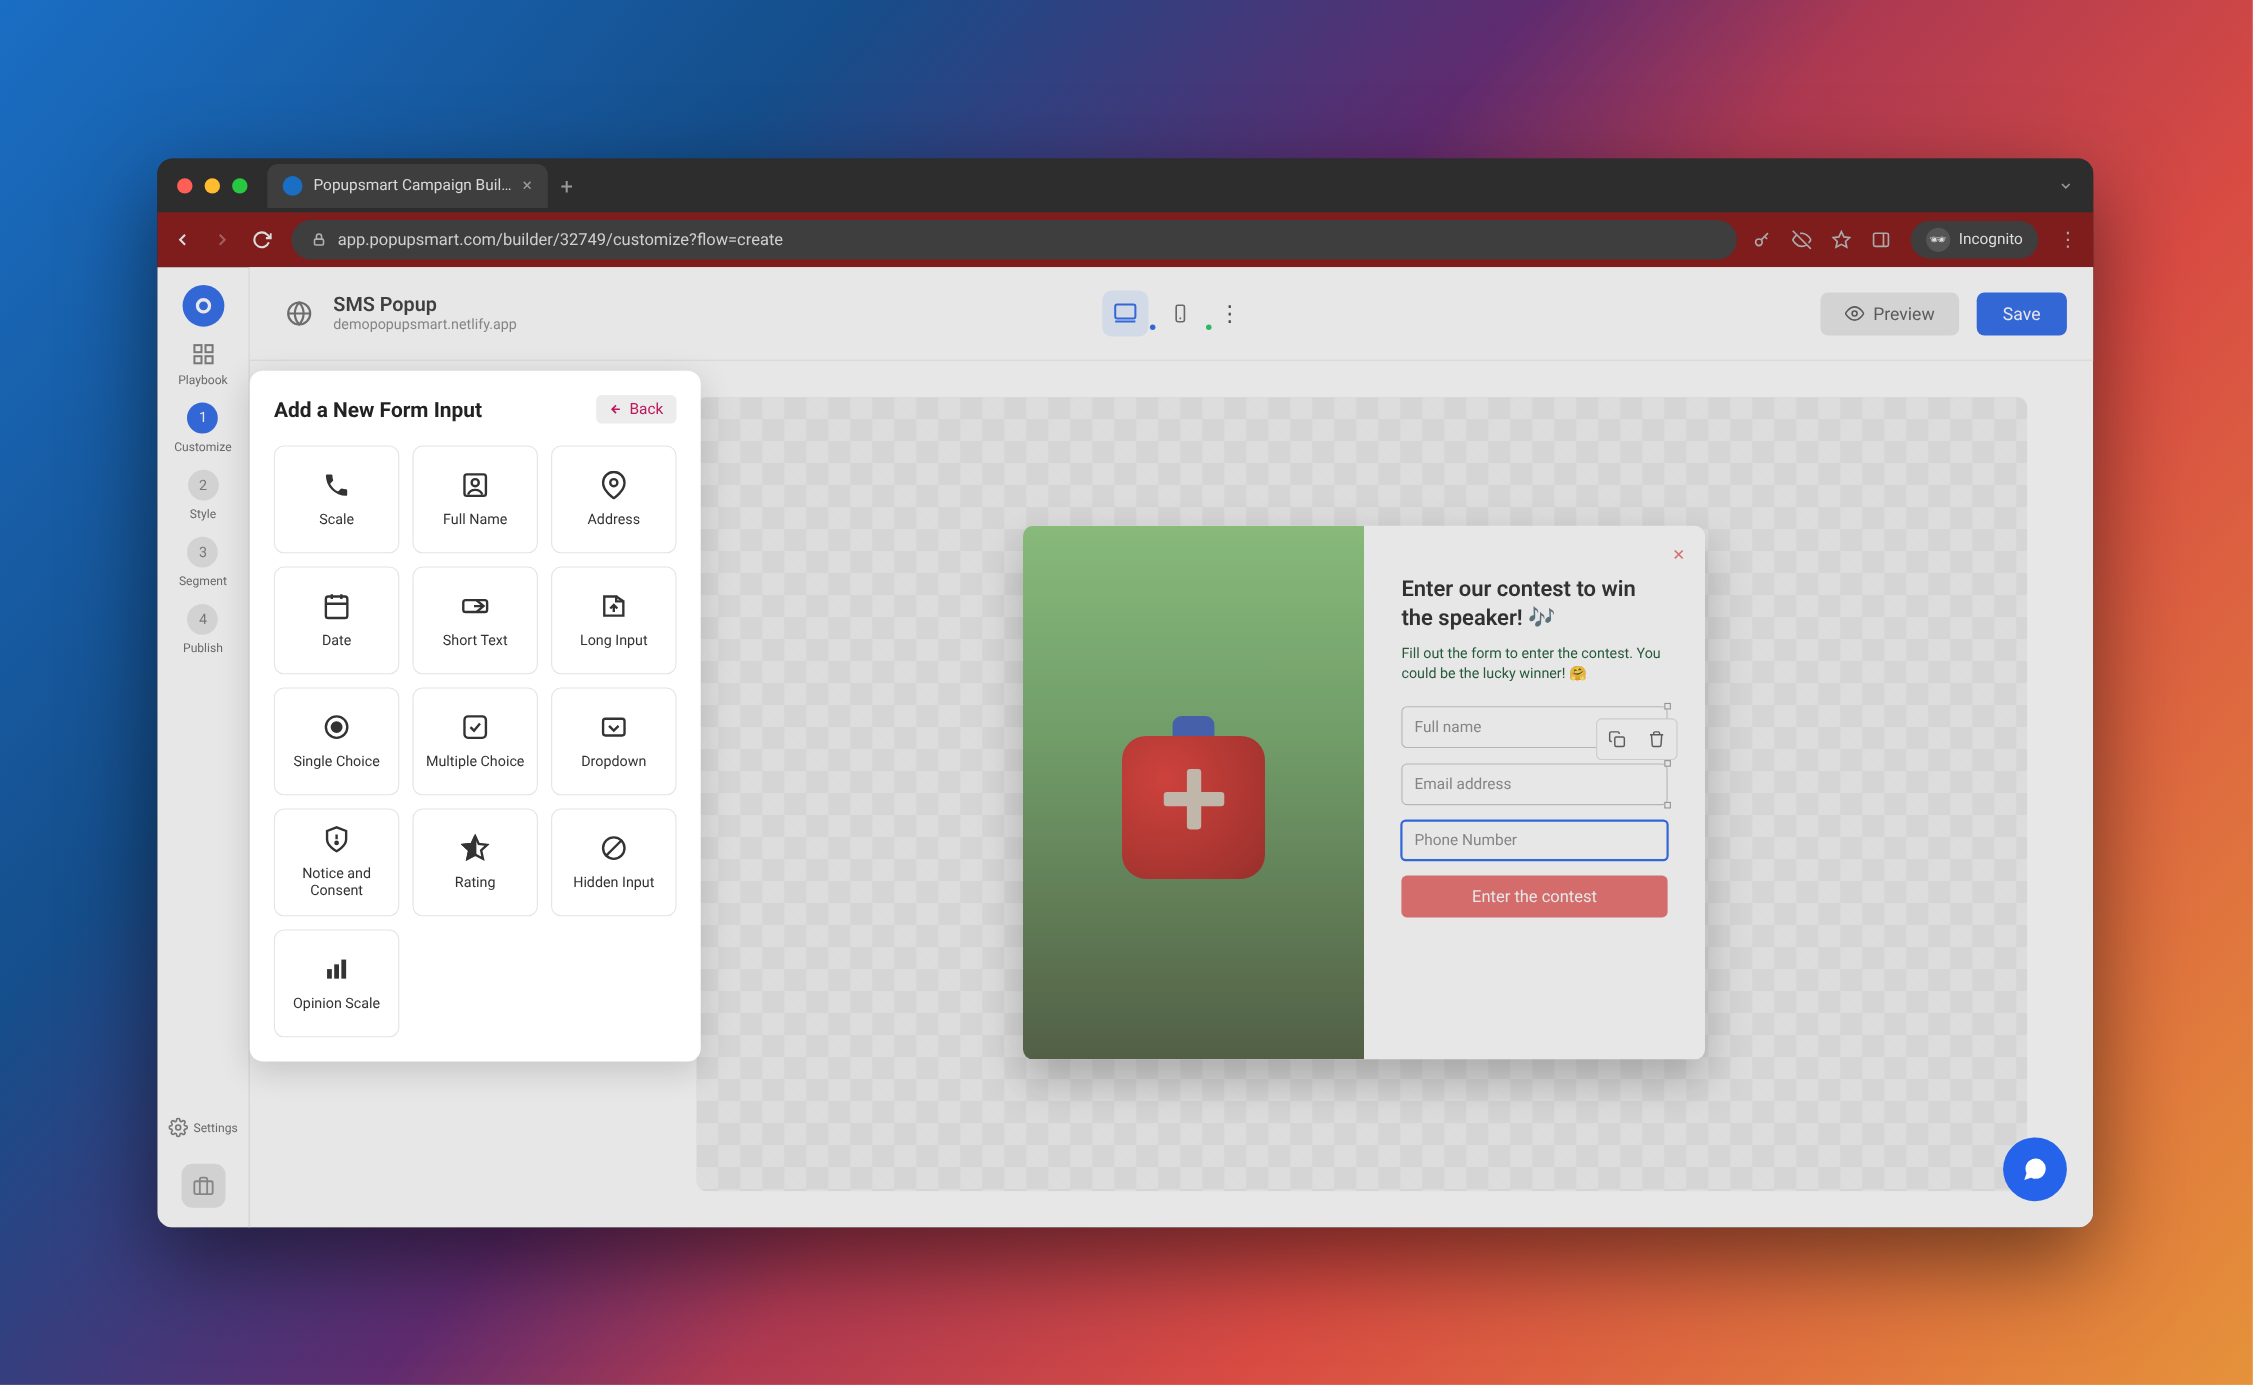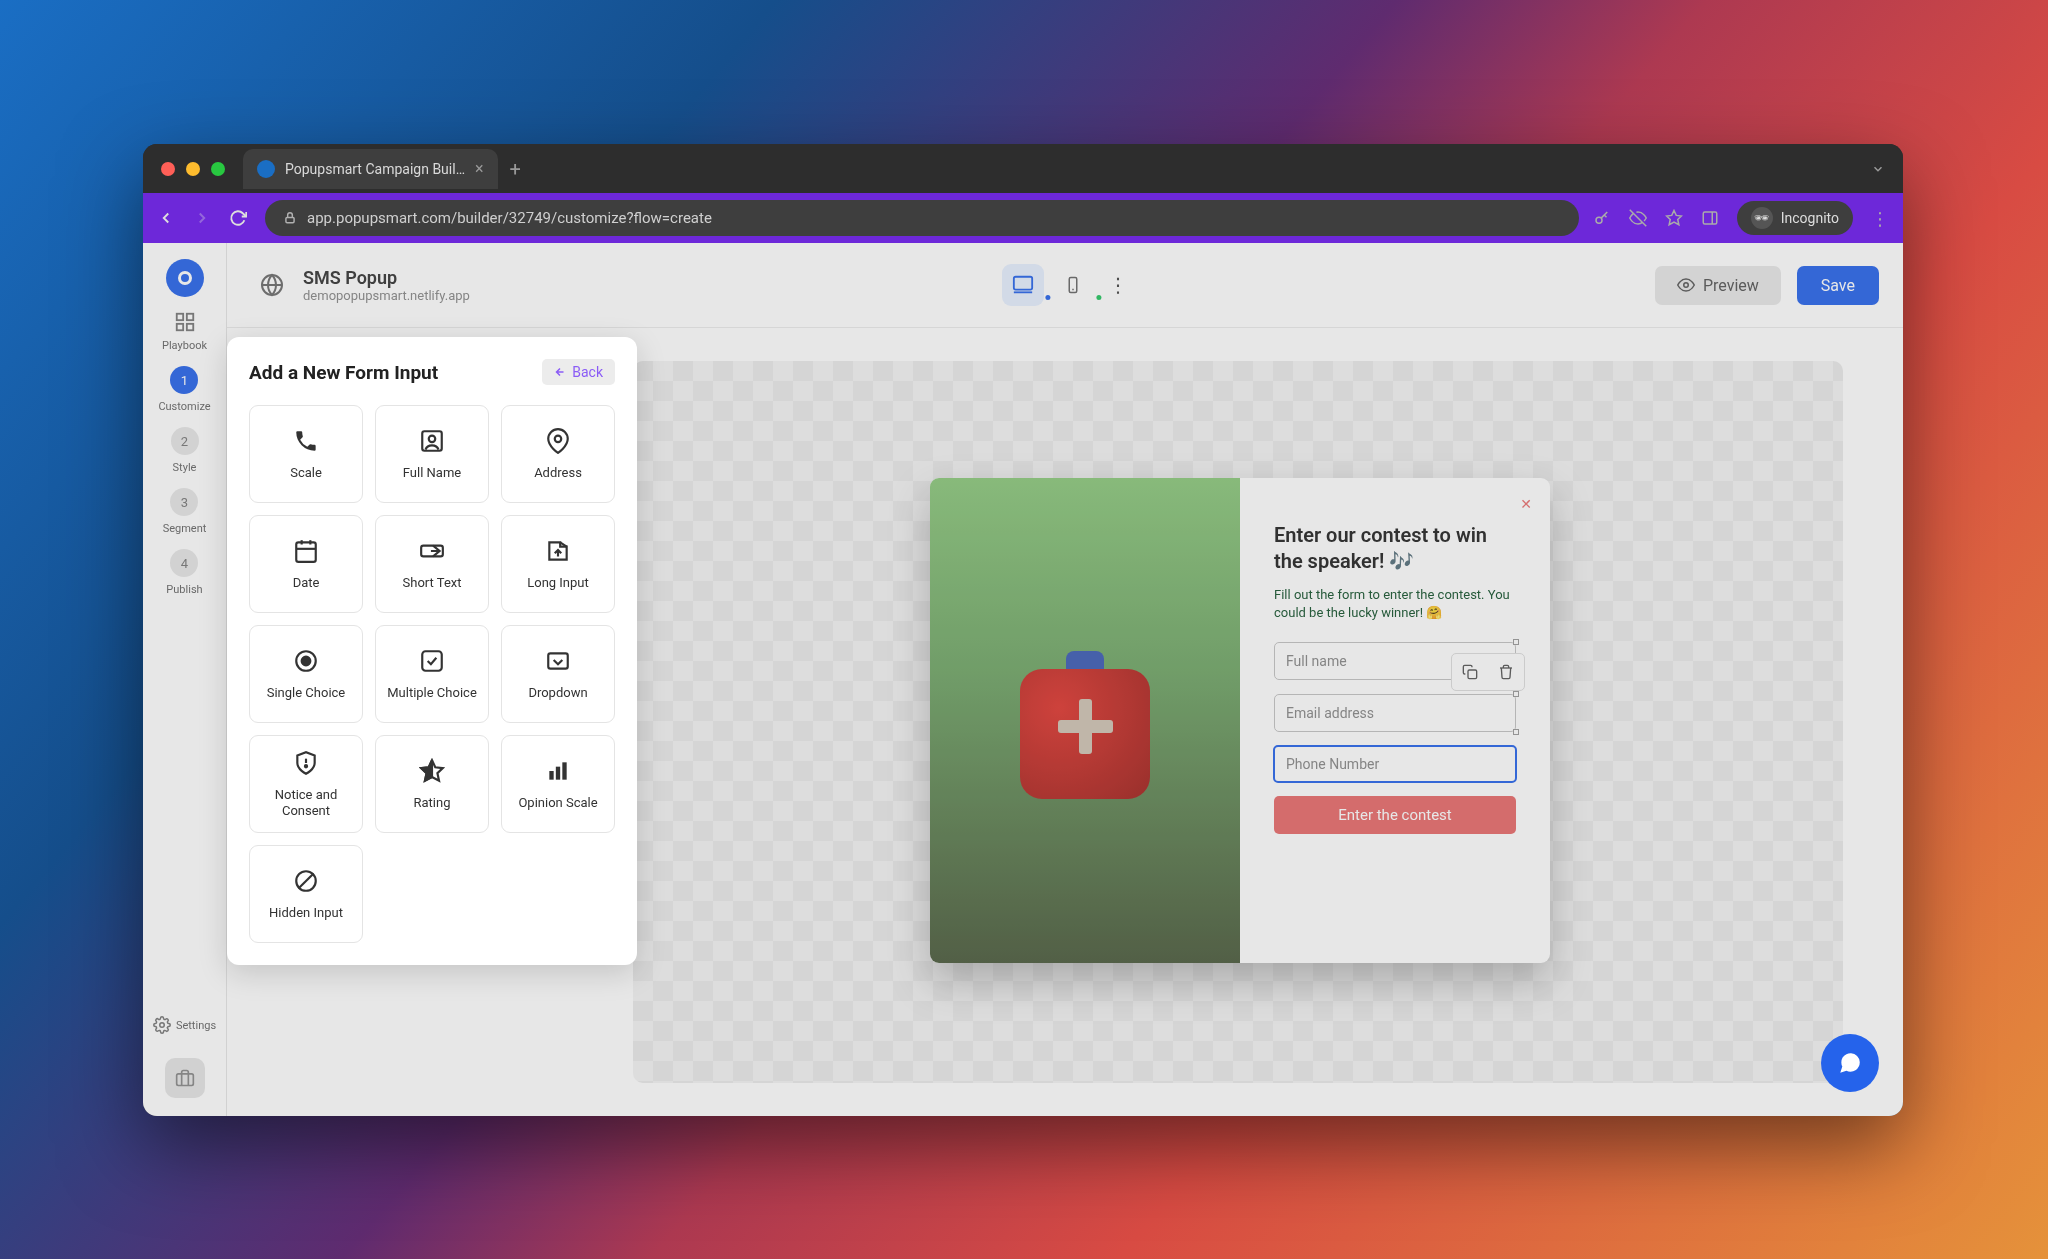--- a/index.html
+++ b/index.html
@@ -15,21 +15,21 @@
 .tlight { width:14px; height:14px; border-radius:50%; }
 .tl-red{background:#ff5f57;} .tl-yellow{background:#febc2e;} .tl-green{background:#28c840;}
 .tab { margin-left:18px; background:#3e3e3e; height:40px; border-radius:10px 10px 0 0; display:flex; align-items:center; padding:0 14px; gap:10px; }
 .favicon { width:18px; height:18px; border-radius:50%; background:#1a6ec4; }
 .tab-title { color:#d9d9d9; font-size:14px; white-space:nowrap; max-width:180px; overflow:hidden; text-overflow:ellipsis; }
 .tab-close { color:#999; font-size:16px; cursor:pointer; }
 .new-tab { color:#999; font-size:20px; margin-left:12px; }
 .dropdown-hdr { margin-left:auto; color:#999; }
 
 
-.urlbar { height:50px; background:#6d28d9; display:flex; align-items:center; padding:0 14px; gap:14px; }
+.urlbar { height:50px; background:#7f1d1d; display:flex; align-items:center; padding:0 14px; gap:14px; }
 .navbtn { color:#ddd; font-size:18px; width:22px; text-align:center; }
 .navbtn.disabled { opacity:.35; }
 .url-field { flex:1; height:36px; background:#3e3e3e; border-radius:18px; display:flex; align-items:center; padding:0 18px; color:#cfcfcf; font-size:15px; }
 .url-actions { display:flex; gap:18px; align-items:center; color:#aaa; font-size:18px; }
 .incog-pill { display:flex; gap:8px; align-items:center; background:#3e3e3e; padding:6px 14px; border-radius:18px; }
 .incog-pill span { font-size:14px; color:#ddd; }
 .incog-icon { width:22px; height:22px; border-radius:50%; background:#555; display:flex; align-items:center; justify-content:center; color:#ddd; font-size:12px; }
 
 
 .app { position:absolute; top:99px; left:0; right:0; bottom:0; background:#fff; display:flex; }
@@ -85,21 +85,21 @@
 .field.selected { border:2px solid #2563eb; margin:-1px -1px 13px; width:calc(100% + 2px); }
 .field-handle { position:absolute; width:6px; height:6px; background:#fff; border:1px solid #999; } .h-tr{top:-4px;right:-4px;} .h-br{bottom:-4px;right:-4px;}
 .mini-toolbar { position:absolute; top:-42px; right:-10px; background:#fff; border:1px solid #ddd; border-radius:5px; display:flex; }
 .mini-btn { width:36px; height:36px; display:flex; align-items:center; justify-content:center; color:#555; }
 .cta { width:100%; height:38px; background:#e86a6a; color:#fff; border-radius:5px; display:flex; align-items:center; justify-content:center; font-size:15px; margin-top:4px; }
 
 
 .popover { position:absolute; left:84px; top:94px; width:410px; background:#fff; border-radius:12px; box-shadow:0 8px 30px rgba(0,0,0,.15); padding:22px; z-index:20; }
 .pop-header { display:flex; justify-content:space-between; align-items:center; margin-bottom:20px; }
 .pop-title { font-size:19px; font-weight:700; color:#222; }
-.back-btn { display:flex; align-items:center; gap:6px; background:#ececec; padding:5px 12px; border-radius:5px; font-size:14px; color:#8b5cf6; }
+.back-btn { display:flex; align-items:center; gap:6px; background:#ececec; padding:5px 12px; border-radius:5px; font-size:14px; color:#be185d; }
 .grid { display:grid; grid-template-columns:repeat(3,1fr); gap:12px; }
 .card { height:98px; border:1px solid #e4e4e4; border-radius:9px; display:flex; flex-direction:column; align-items:center; justify-content:center; gap:10px; cursor:pointer; }
 .card-icon { font-size:26px; color:#333; width:28px; height:28px; display:flex; align-items:center; justify-content:center; }
 .card-label { font-size:13px; color:#333; text-align:center; line-height:1.2; padding:0 6px; }
 
 
 .chat { position:absolute; right:24px; bottom:24px; width:58px; height:58px; background:#2563eb; border-radius:50%; display:flex; align-items:center; justify-content:center; color:#fff; z-index:30; }
 
 svg { display:block; }
 </style>
@@ -431,37 +431,37 @@
           <span class="card-icon">
               <svg width="26" height="26" viewBox="0 0 24 24" fill="none" stroke="currentColor" stroke-width="2">
                 <polygon points="12 2 15 8.5 22 9.3 17 14 18.5 21 12 17.5 5.5 21 7 14 2 9.3 9 8.5 12 2"></polygon>
                 <path d="M12 2v15.5L5.5 21 7 14 2 9.3 9 8.5z" fill="currentColor"></path>
               </svg>
             </span>
           <span class="card-label">Rating</span>
         </div>
         <div class="card">
           <span class="card-icon">
+              <svg width="26" height="26" viewBox="0 0 24 24" fill="none" stroke="currentColor" stroke-width="2">
+                <circle cx="12" cy="12" r="9"></circle>
+                <line x1="5" y1="19" x2="19" y2="5"></line>
+              </svg>
+            </span>
+          <span class="card-label">Hidden Input</span>
+        </div>
+        <div class="card">
+          <span class="card-icon">
               <svg width="26" height="26" viewBox="0 0 24 24" fill="currentColor">
                 <rect x="4" y="12" width="4" height="8"></rect>
                 <rect x="10" y="8" width="4" height="12"></rect>
                 <rect x="16" y="4" width="4" height="16"></rect>
               </svg>
             </span>
           <span class="card-label">Opinion Scale</span>
         </div>
-        <div class="card">
-          <span class="card-icon">
-              <svg width="26" height="26" viewBox="0 0 24 24" fill="none" stroke="currentColor" stroke-width="2">
-                <circle cx="12" cy="12" r="9"></circle>
-                <line x1="5" y1="19" x2="19" y2="5"></line>
-              </svg>
-            </span>
-          <span class="card-label">Hidden Input</span>
-        </div>
       </div>
     </div>
 
     <div class="chat">
       <svg width="26" height="26" viewBox="0 0 24 24" fill="currentColor">
           <path d="M21 11.5a8.38 8.38 0 0 1-.9 3.8 8.5 8.5 0 0 1-7.6 4.7 8.38 8.38 0 0 1-3.8-.9L3 21l1.9-5.7a8.38 8.38 0 0 1-.9-3.8 8.5 8.5 0 0 1 4.7-7.6 8.38 8.38 0 0 1 3.8-.9h.5a8.48 8.48 0 0 1 8 8z"></path>
         </svg>
     </div>
   </div>
 </div>

